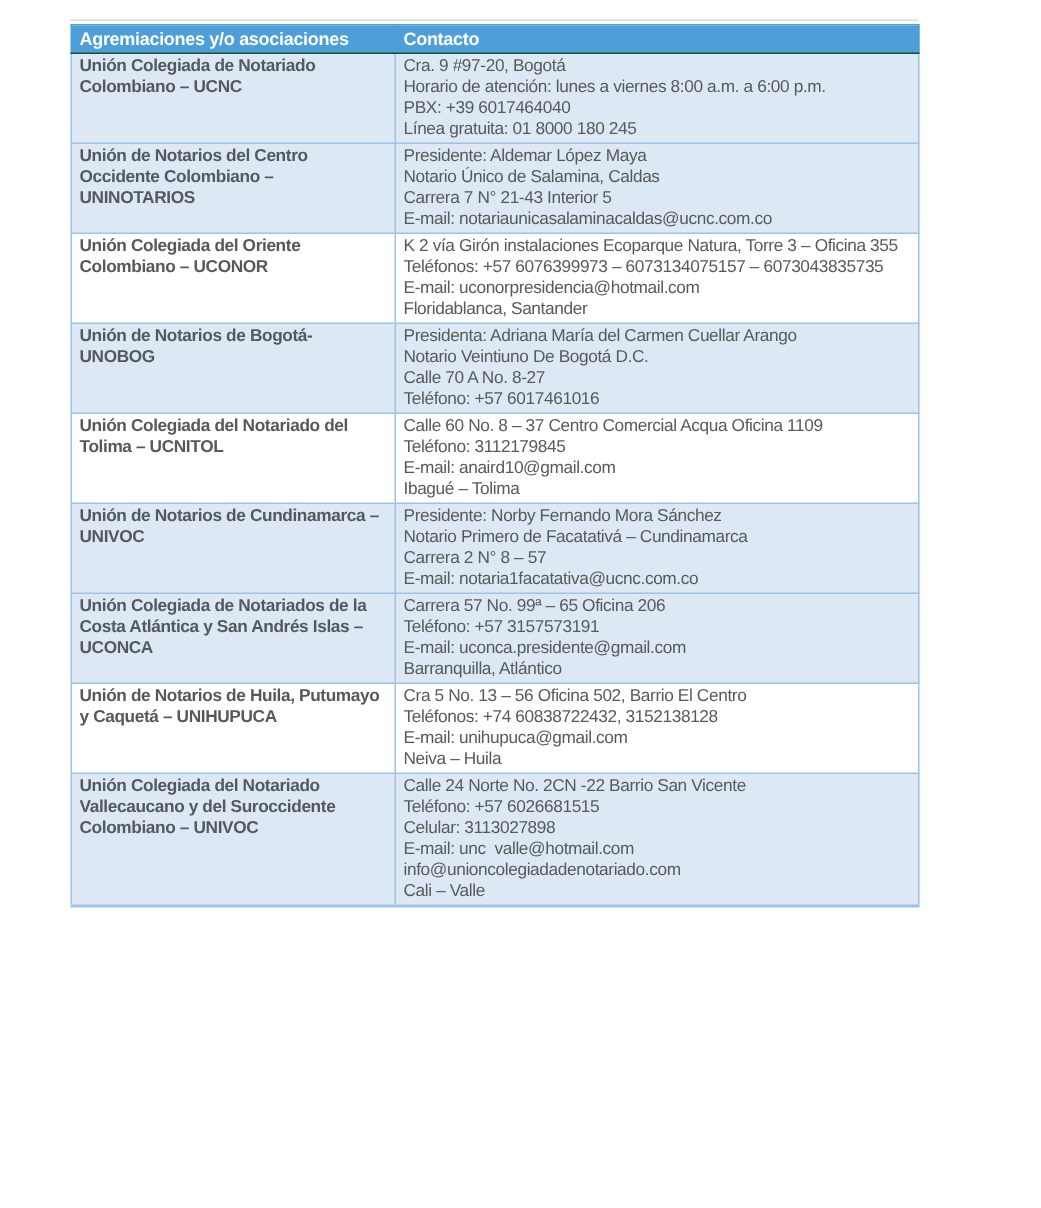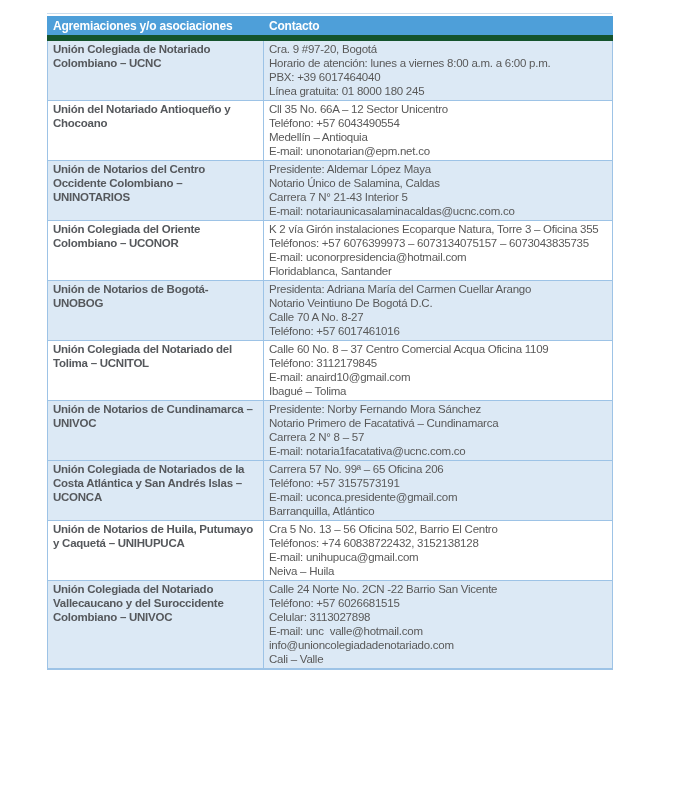--- a/index.html
+++ b/index.html
@@ -22,21 +22,21 @@
   }
   table.assoc{
     border-collapse:collapse;width:565px;table-layout:fixed;
   }
   col.c1{width:216px;}
   col.c2{width:349px;}
   thead th{
     background:var(--header-bg);
     color:var(--header-text);
     border:1px solid var(--header-bg);
-    border-bottom:6px solid #14532d;
+    border-bottom:1px solid #14532d;
     font-size:12px;font-weight:bold;letter-spacing:-0.2px;
     text-align:left;padding:2px 6px 2px 5px;line-height:14px;
   }
   td{
     border:1px solid var(--border);
     vertical-align:top;
     color:var(--text);
     font-size:11.5px;letter-spacing:-0.25px;line-height:14px;
     padding:1px 5px 2px 5px;
   }
@@ -62,29 +62,20 @@
       </tr>
     </thead>
     <tbody id="tbody">
         <tr class="alt">
           <td class="name">Unión Colegiada de Notariado Colombiano – UCNC</td>
           <td>
             <div class="cl">Cra. 9 #97-20, Bogotá</div>
             <div class="cl">Horario de atención: lunes a viernes 8:00 a.m. a 6:00 p.m.</div>
             <div class="cl">PBX: +39 6017464040</div>
             <div class="cl">Línea gratuita: 01 8000 180 245</div>
-          </td>
-        </tr>
-        <tr>
-          <td class="name">Unión del Notariado Antioqueño y Chocoano</td>
-          <td>
-            <div class="cl">Cll 35 No. 66A – 12 Sector Unicentro</div>
-            <div class="cl">Teléfono: +57 6043490554</div>
-            <div class="cl">Medellín – Antioquia</div>
-            <div class="cl">E-mail: unonotarian@epm.net.co</div>
           </td>
         </tr>
         <tr class="alt">
           <td class="name">Unión de Notarios del Centro Occidente Colombiano – UNINOTARIOS</td>
           <td>
             <div class="cl">Presidente: Aldemar López Maya</div>
             <div class="cl">Notario Único de Salamina, Caldas</div>
             <div class="cl">Carrera 7 N° 21-43 Interior 5</div>
             <div class="cl">E-mail: notariaunicasalaminacaldas@ucnc.com.co</div>
           </td>

